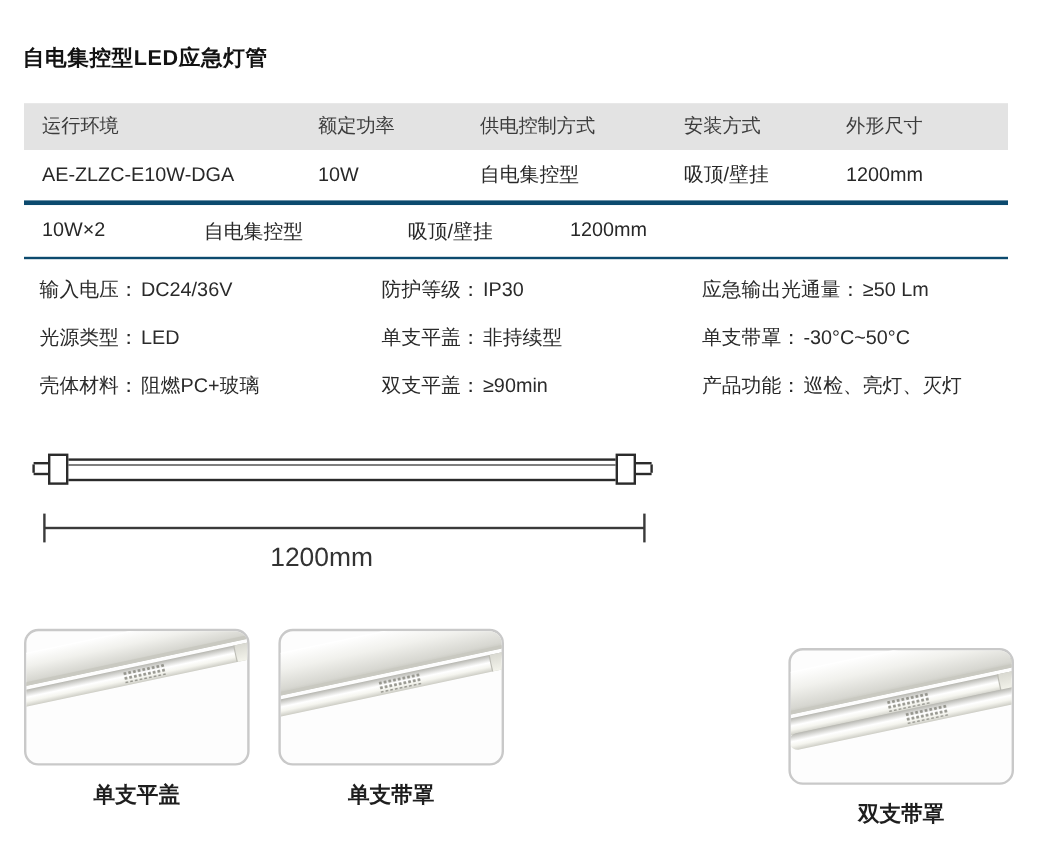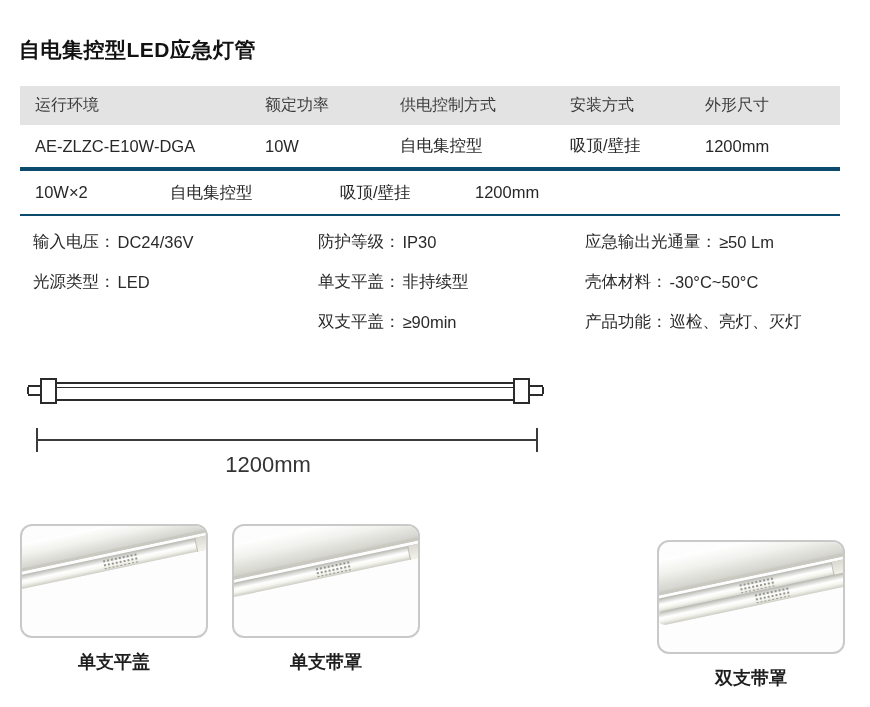--- a/index.html
+++ b/index.html
@@ -3,21 +3,21 @@
 <meta charset="utf-8">
 <style>
   html,body{margin:0;padding:0;background:#ffffff;}
   .page{
     position:relative;width:870px;height:707px;background:#ffffff;overflow:hidden;
     font-family:"Liberation Sans","DejaVu Sans",sans-serif;color:#262626;
   }
   
   .title{
     position:absolute;left:19px;top:36px;margin:0;
-    font-size:21px;font-weight:700;color:#121212;letter-spacing:0.5px;
+    font-size:18px;font-weight:700;color:#121212;letter-spacing:0.5px;
   }
   
   .table{position:absolute;left:20px;top:86px;width:820px;}
   .thead{display:flex;background:#e3e3e3;height:39px;align-items:center;}
   .trow{display:flex;height:42px;align-items:center;border-bottom:4px solid #0c4a6e;background:#ffffff;}
   .trow.last{border-bottom-width:2px;height:43px;}
   .cell{box-sizing:border-box;padding-left:15px;white-space:nowrap;}
   .c1{width:230px;}.c2{width:135px;}.c3{width:170px;}.c4{width:135px;}.c5{width:150px;}
   .thead .cell{font-size:16px;color:#3c3c3c;}
   .trow .cell{font-size:16.5px;color:#282828;}
@@ -108,20 +108,24 @@
   <div class="specs">
     <div class="spec-col col-a">
       <div class="spec-item">
         <span class="spec-label">输入电压：</span>
         <span class="spec-value">DC24/36V</span>
       </div>
       <div class="spec-item">
         <span class="spec-label">光源类型：</span>
         <span class="spec-value">LED</span>
       </div>
+      <div class="spec-item">
+        <span class="spec-label">壳体材料：</span>
+        <span class="spec-value">阻燃PC+玻璃</span>
+      </div>
     </div>
     <div class="spec-col col-b">
       <div class="spec-item">
         <span class="spec-label">防护等级：</span>
         <span class="spec-value">IP30</span>
       </div>
       <div class="spec-item">
         <span class="spec-label">单支平盖：</span>
         <span class="spec-value">非持续型</span>
       </div>
@@ -129,21 +133,21 @@
         <span class="spec-label">双支平盖：</span>
         <span class="spec-value">≥90min</span>
       </div>
     </div>
     <div class="spec-col col-c">
       <div class="spec-item">
         <span class="spec-label">应急输出光通量：</span>
         <span class="spec-value">≥50 Lm</span>
       </div>
       <div class="spec-item">
-        <span class="spec-label">壳体材料：</span>
+        <span class="spec-label">单支带罩：</span>
         <span class="spec-value">-30°C~50°C</span>
       </div>
       <div class="spec-item">
         <span class="spec-label">产品功能：</span>
         <span class="spec-value">巡检、亮灯、灭灯</span>
       </div>
     </div>
   </div>
 
   <div class="diagram">

